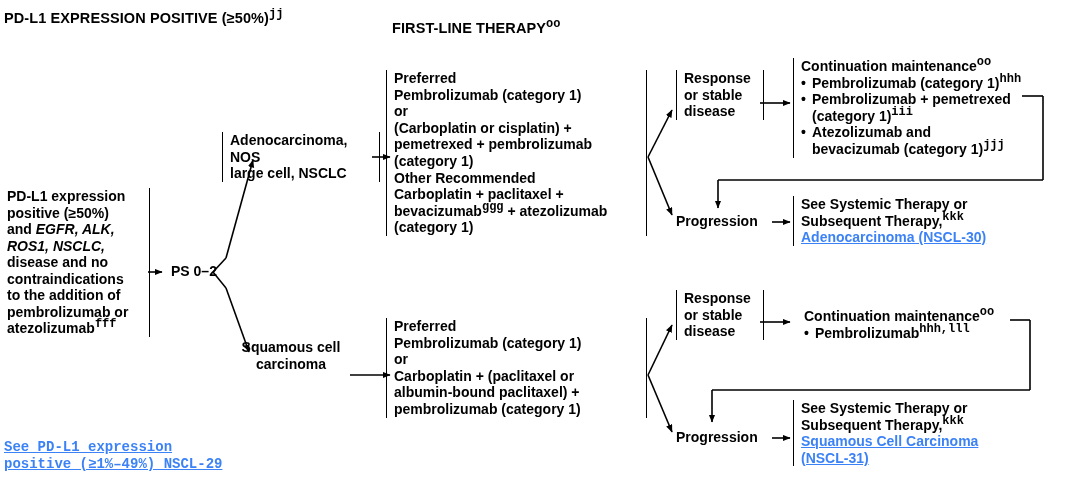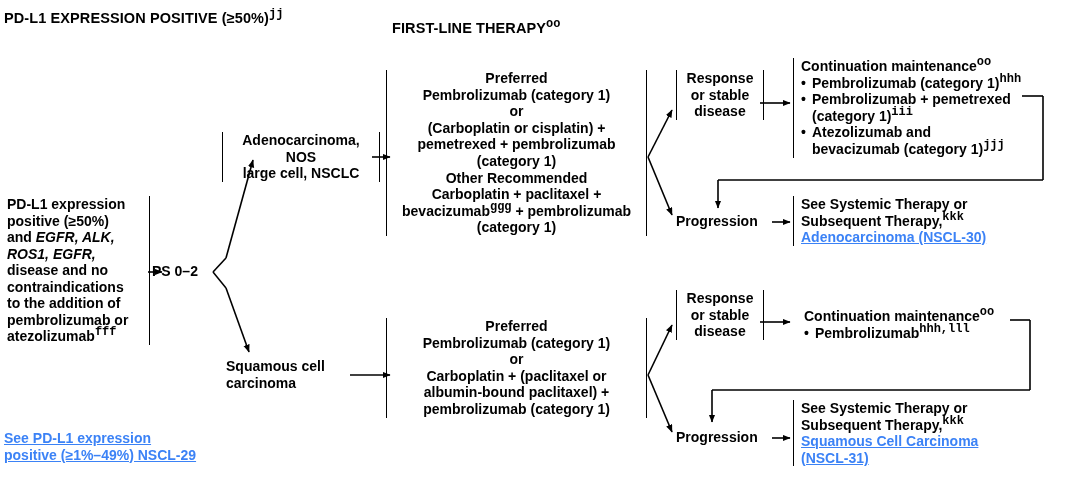--- a/index.html
+++ b/index.html
@@ -8,21 +8,21 @@
     font-family:"Liberation Sans","DejaVu Sans",sans-serif;
     color:#000;
     -webkit-font-smoothing:antialiased;
   }
   .abs{position:absolute;}
   .hdr{font-weight:bold;font-size:14.5px;letter-spacing:0.1px;white-space:nowrap;}
   .node{font-weight:bold;font-size:14px;line-height:16.5px;}
   .blk{font-weight:bold;font-size:14px;line-height:16.6px;}
   .lbar{border-left:1.6px solid #000;}
   .rbar{border-right:1.6px solid #000;}
-  .bothbar{border-left:1.6px solid #000;border-right:1.6px solid #000;text-align:center;}
+  .bothbar{border-left:1.6px solid #000;border-right:1.6px solid #000;}
   .pad{padding-left:7px;padding-right:7px;}
   sup{font-size:12px;line-height:0;vertical-align:super;font-weight:bold;font-family:Liberation Mono, monospace;}
   i{font-style:italic;}
   .lnk{color:#3b82f6;text-decoration:underline;}
   .bullets{margin:0;padding:0;list-style:none;}
   .bullets li{position:relative;padding-left:11px;}
   .bullets li:before{content:"\2022";position:absolute;left:0;top:0;}
   svg{position:absolute;left:0;top:0;pointer-events:none;}
 </style>
 </head>
@@ -69,60 +69,60 @@
     <line x1="1030" y1="390" x2="712" y2="390"></line>
     <line x1="712" y1="390" x2="712" y2="422" marker-end="url(#ah)"></line>
 
     <line x1="772" y1="438" x2="790" y2="438" marker-end="url(#ah)"></line>
   </g>
 </svg>
 
 <div class="abs hdr" style="left:4px;top:10px;"><span>PD-L1 EXPRESSION POSITIVE (≥50%)</span><sup>jj</sup></div>
 <div class="abs hdr" style="left:392px;top:20px;"><span>FIRST-LINE THERAPY</span><sup>oo</sup></div>
 
-<div class="abs node rbar pad" style="left:0px;top:196px;width:135px;">
+<div class="abs node rbar pad" style="left:0px;top:188px;width:135px;">
   <div>PD-L1 expression</div>
   <div>positive (≥50%)</div>
   <div><span>and </span><i>EGFR, ALK,</i></div>
-  <div><i>ROS1, EGFR,</i></div>
+  <div><i>ROS1, NSCLC,</i></div>
   <div>disease and no</div>
   <div>contraindications</div>
   <div>to the addition of</div>
   <div>pembrolizumab or</div>
   <div><span>atezolizumab</span><sup>fff</sup></div>
 </div>
 
-<div class="abs node" style="left:152px;top:263px;">PS 0–2</div>
+<div class="abs node" style="left:171px;top:263px;">PS 0–2</div>
 
-<div class="abs node" style="left:4px;top:430px;">
+<div class="abs node" style="left:4px;top:439px;font-family:Liberation Mono, monospace;">
   <div class="lnk">See PD-L1 expression</div>
   <div class="lnk">positive (≥1%–49%) NSCL-29</div>
 </div>
 
 <div class="abs node bothbar pad" style="left:222px;top:132px;width:142px;">
   <div>Adenocarcinoma,</div>
   <div>NOS</div>
   <div>large cell, NSCLC</div>
 </div>
 
-<div class="abs node" style="left:226px;top:358px;width:130px;">
+<div class="abs node" style="left:226px;top:339px;width:130px;text-align:center;">
   <div>Squamous cell</div>
   <div>carcinoma</div>
 </div>
 
 <div class="abs blk bothbar pad" style="left:386px;top:70px;width:245px;">
   <div>Preferred</div>
   <div>Pembrolizumab (category 1)</div>
   <div>or</div>
   <div>(Carboplatin or cisplatin) +</div>
   <div>pemetrexed + pembrolizumab</div>
   <div>(category 1)</div>
   <div>Other Recommended</div>
   <div>Carboplatin + paclitaxel +</div>
-  <div><span>bevacizumab</span><sup>ggg</sup><span> + pembrolizumab</span></div>
+  <div><span>bevacizumab</span><sup>ggg</sup><span> + atezolizumab</span></div>
   <div>(category 1)</div>
 </div>
 
 <div class="abs blk bothbar pad" style="left:386px;top:318px;width:245px;">
   <div>Preferred</div>
   <div>Pembrolizumab (category 1)</div>
   <div>or</div>
   <div>Carboplatin + (paclitaxel or</div>
   <div>albumin-bound paclitaxel) +</div>
   <div>pembrolizumab (category 1)</div>

